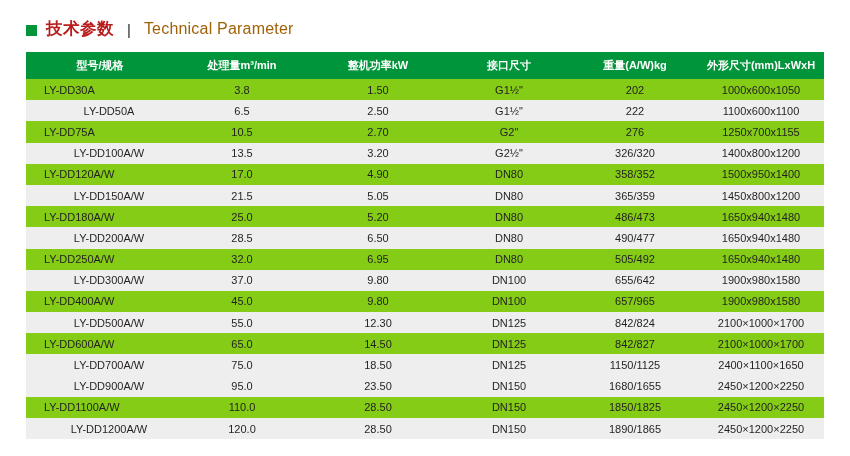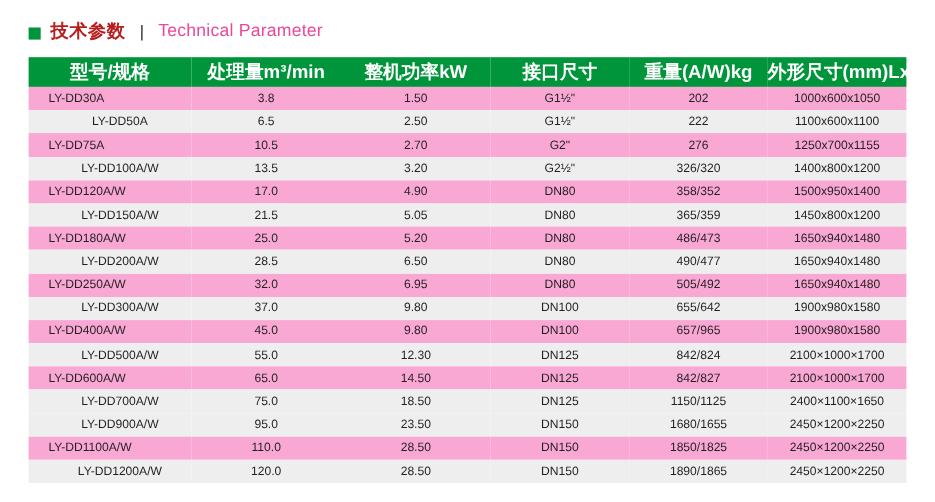--- a/index.html
+++ b/index.html
@@ -44,54 +44,54 @@
     color: #b91c1c;
   }
   .title-sep {
     font-size: 15px;
     color: #231f20;
     font-weight: 300;
     margin: 0 4px;
   }
   .title-en {
     font-size: 16px;
-    color: #ec4899;
+    color: #a16207;
     letter-spacing: 0.2px;
   }
   
   table.spec {
     width: 100%;
     border-collapse: collapse;
     table-layout: fixed;
   }
   table.spec thead th {
     background: #00953b;
     color: #ffffff;
-    font-size: 17px;
+    font-size: 11px;
     font-weight: bold;
     height: 15px;
     line-height: 27px;
     padding: 0;
     text-align: center;
     white-space: nowrap;
   }
   table.spec tbody td {
     font-size: 11px;
     height: 21.2px;
     padding: 0;
     text-align: center;
     color: #231f20;
     white-space: nowrap;
   }
   table.spec tbody td.model {
     text-align: left;
     padding-left: 18px;
   }
   table.spec tbody tr.odd td {
-    background: #f9a8d4;
+    background: #84cc16;
   }
   table.spec tbody tr.even td {
     background: #eeeeee;
     text-align: center;
   }
   
   col.c0 { width: 148px; }
   col.c1 { width: 136px; }
   col.c2 { width: 136px; }
   col.c3 { width: 126px; }

